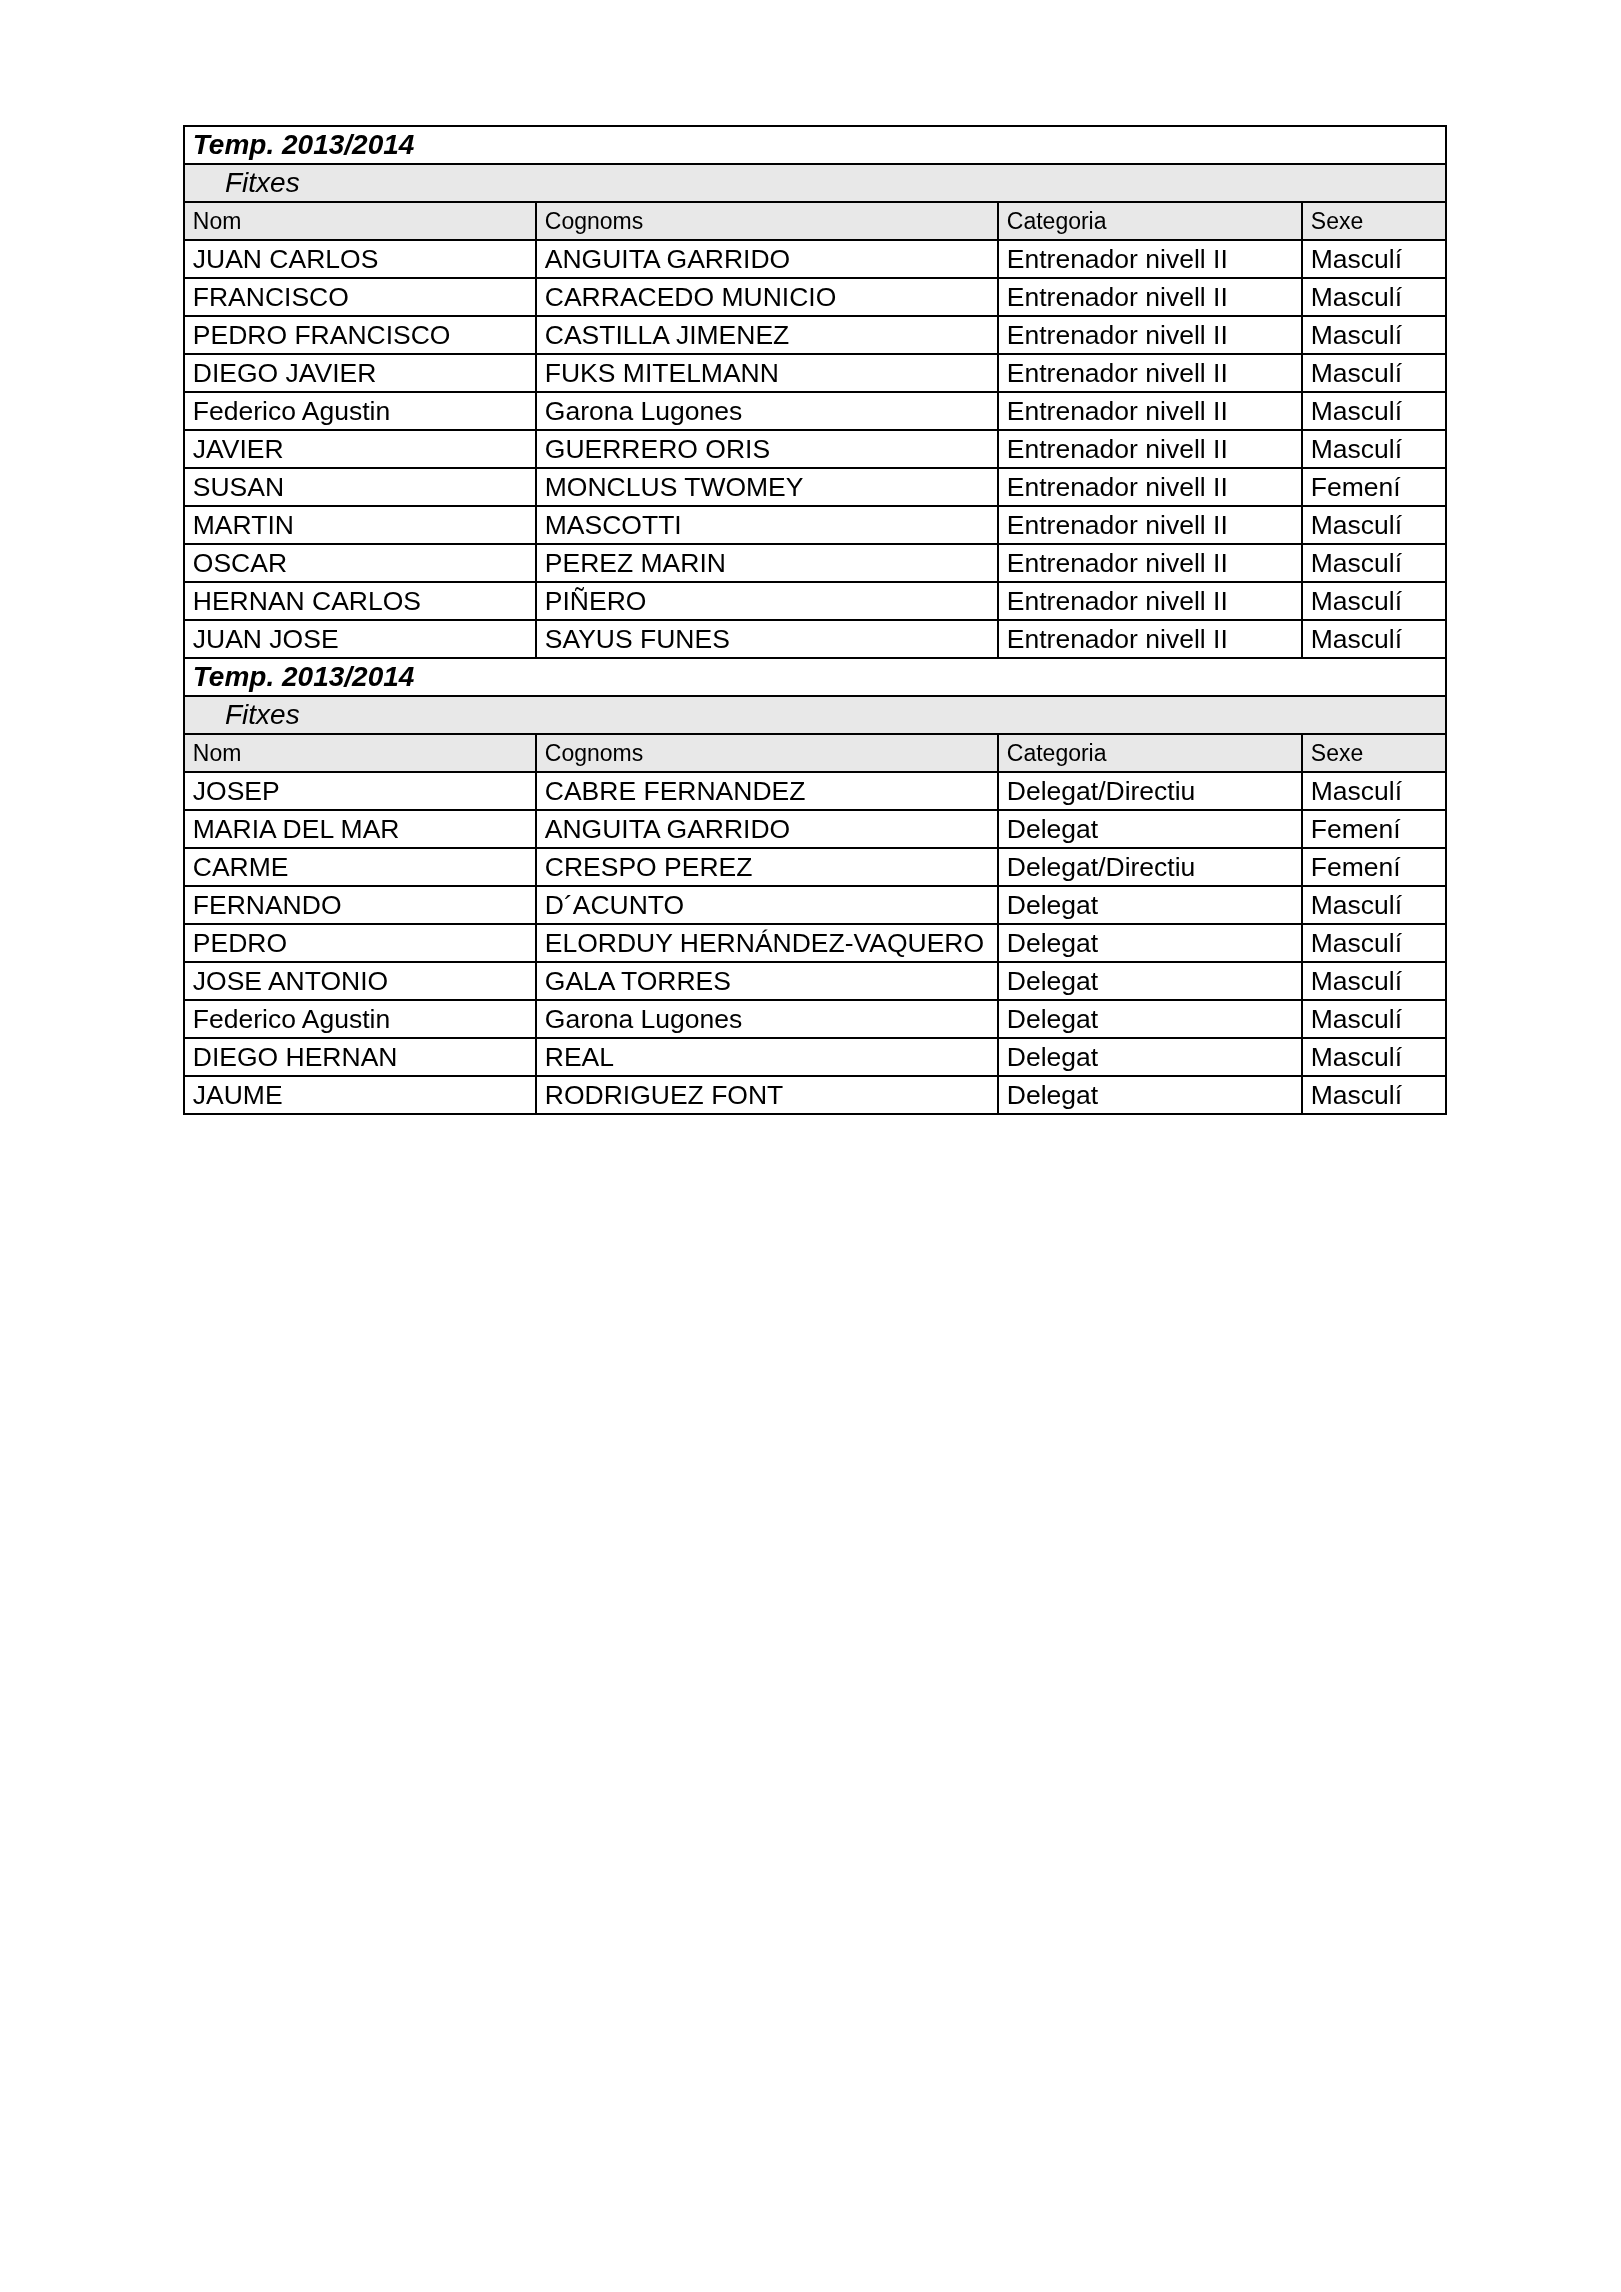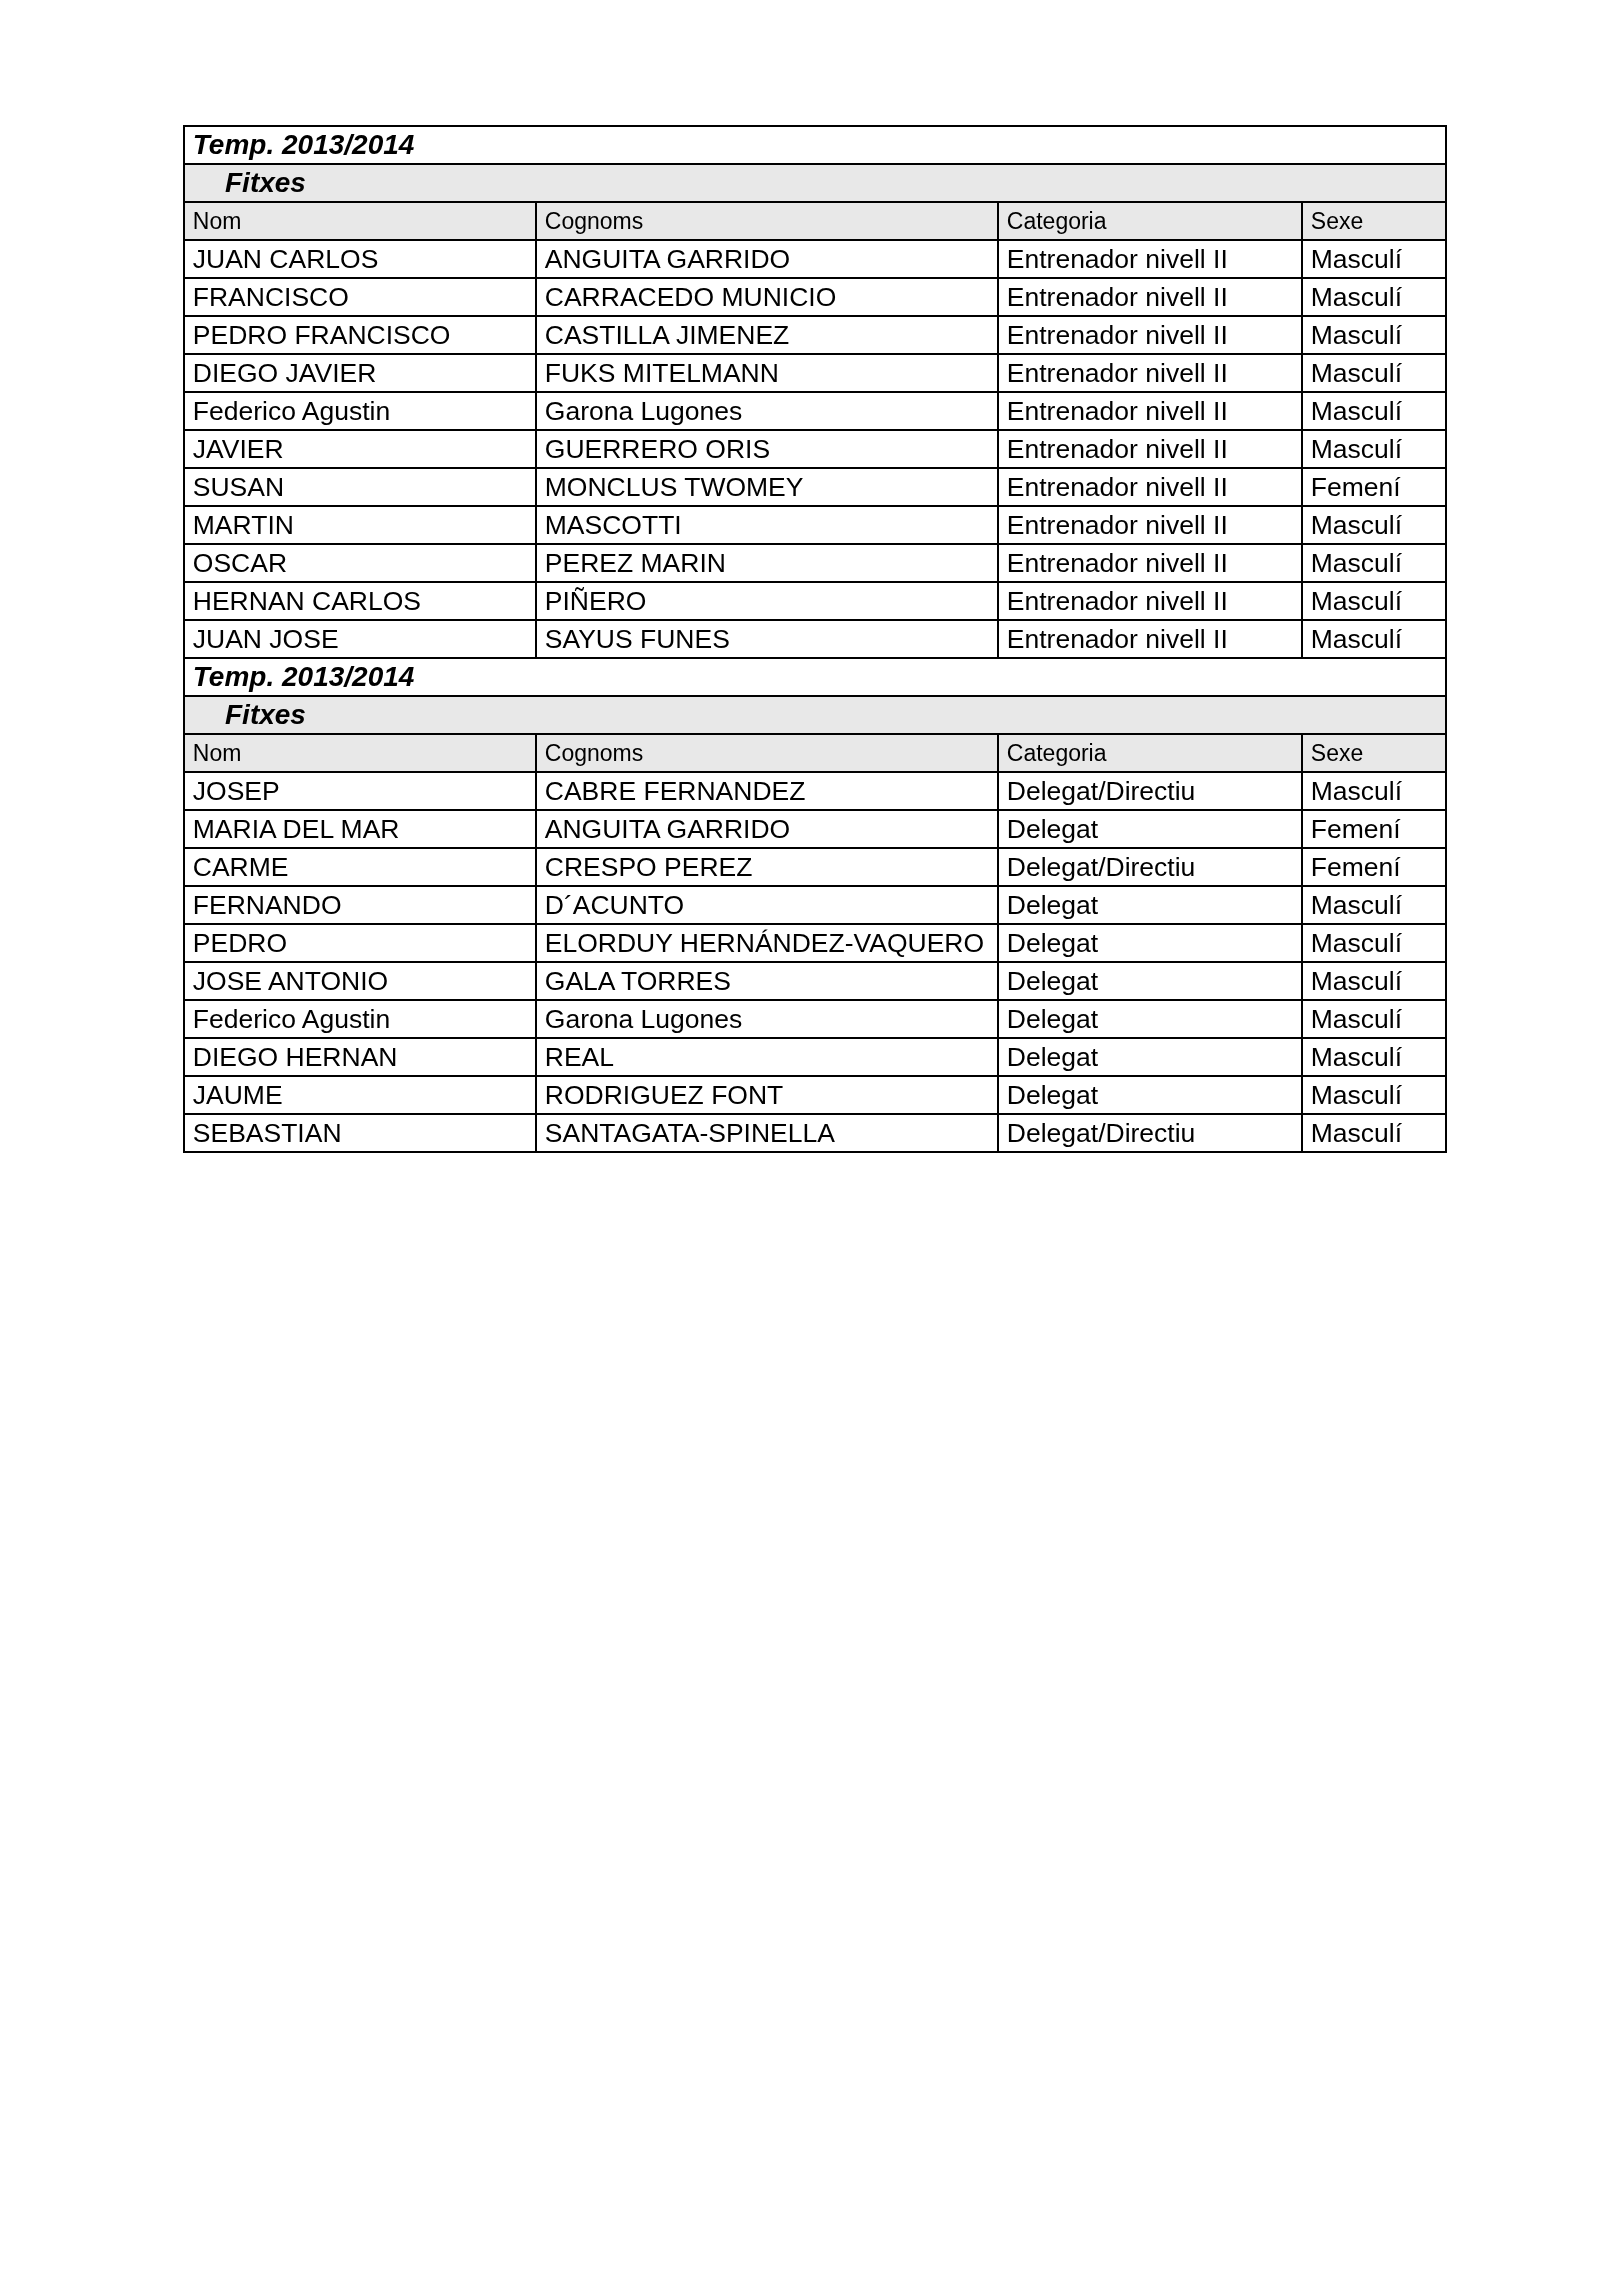--- a/index.html
+++ b/index.html
@@ -35,21 +35,21 @@
     overflow: hidden;
     background: #ffffff;
   }
   table.roster td.season {
     font-weight: bold;
     font-style: italic;
     font-size: 28px;
     background: #ffffff;
   }
   table.roster td.subtitle {
-    font-weight: bold;
+    font-weight: normal;
     font-style: italic;
     font-size: 28px;
     background: #e8e8e8;
     padding-left: 40px;
   }
   table.roster td.colheader {
     background: #e8e8e8;
     font-size: 23px;
   }
 </style>
@@ -202,22 +202,16 @@
           <td>REAL</td>
           <td>Delegat</td>
           <td>Masculí</td>
         </tr>
         <tr>
           <td>JAUME</td>
           <td>RODRIGUEZ FONT</td>
           <td>Delegat</td>
           <td>Masculí</td>
         </tr>
-        <tr>
-          <td>SEBASTIAN</td>
-          <td>SANTAGATA-SPINELLA</td>
-          <td>Delegat/Directiu</td>
-          <td>Masculí</td>
-        </tr>
       </tbody>
   </table>
 </div>
 
 
 </body></html>

